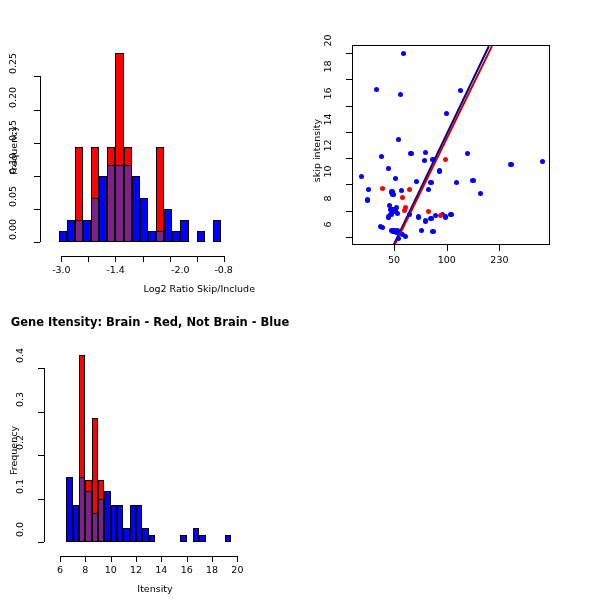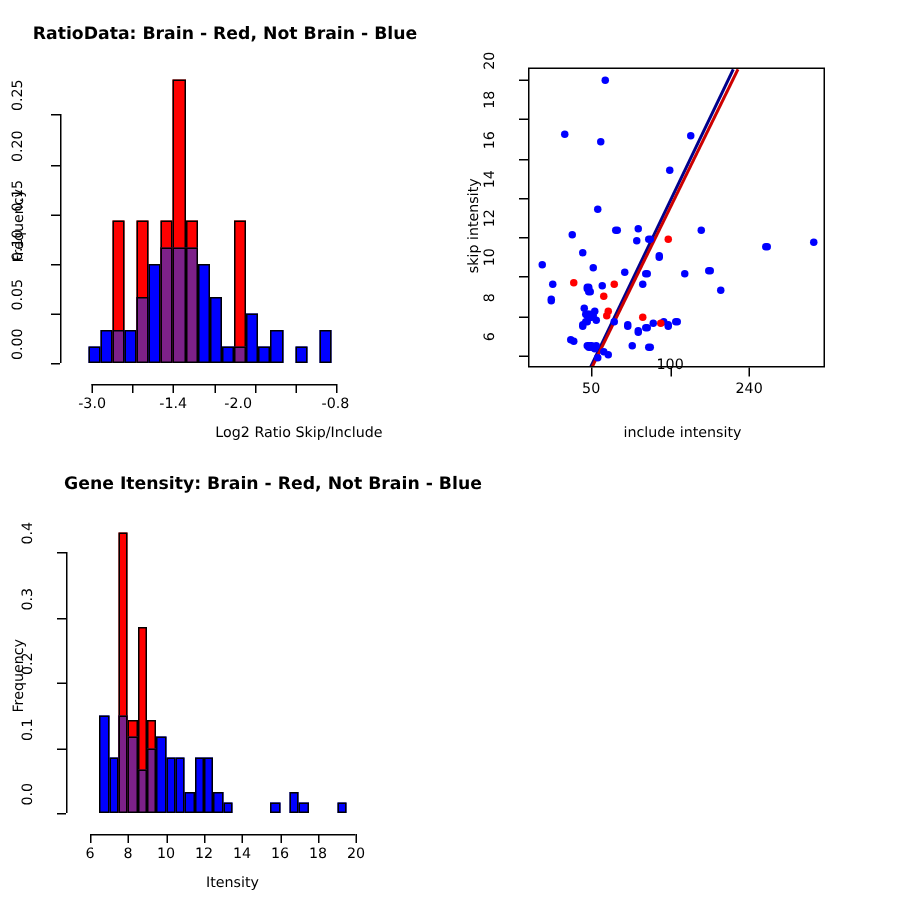--- a/index.html
+++ b/index.html
@@ -66,21 +66,20 @@
     box-sizing: border-box;
     background: transparent;
   }
 </style>
 </head>
 <body>
 
 <div id="root">
 
   <div class="panel" id="panel-ratio" style="left:0px; top:0px; width:300px; height:300px;">
-    <div class="panel-title" style="left:0px; top:15px; width:300px;">RatioData: Brain - Red, Not Brain - Blue</div>
     <div class="axis-label vert-label" style="left:-22px; top:145px; width:70px; text-align:center;">Frequency</div>
     <div class="axis-label" style="left:55px; top:283px; width:200px; text-align:right;">Log2 Ratio Skip/Include</div>
     <div class="plotbox" id="ratio-plot" style="left:0px; top:0px; width:300px; height:300px;">
         <div class="bar" style="left:58.704225352112665px; top:230.94425087108013px; width:8.112676056338024px; height:11.05574912891987px; background:#0000ff;"></div>
         <div class="bar" style="left:66.81690140845069px; top:219.9547038327526px; width:8.112676056338017px; height:22.045296167247386px; background:#0000ff;"></div>
         <div class="bar" style="left:74.92957746478871px; top:219.9547038327526px; width:8.112676056338032px; height:22.045296167247386px; background:#0000ff;"></div>
         <div class="bar" style="left:74.92957746478871px; top:147.33101045296166px; width:8.112676056338032px; height:94.66898954703834px; background:#ff0000;"></div>
         <div class="bar" style="left:74.92957746478871px; top:219.9547038327526px; width:8.112676056338032px; height:22.045296167247386px; background:#7d2189;"></div>
         <div class="bar" style="left:83.04225352112674px; top:219.9547038327526px; width:8.112676056338032px; height:22.045296167247386px; background:#0000ff;"></div>
         <div class="bar" style="left:91.15492957746477px; top:197.8432055749129px; width:8.112676056338017px; height:44.1567944250871px; background:#0000ff;"></div>
@@ -121,30 +120,29 @@
         <div class="tick-h" style="left:34px; top:76.49477351916374px; width:6px;"></div>
         <div class="tick-label" style="left:-6px; top:58.49477351916374px; width:36px; text-align:center; transform:rotate(-90deg);">0.25</div>
         <div class="axis-line" style="left:61.40845070422533px; top:256px; width:162.25352112676057px; height:1px;"></div>
         <div class="tick" style="left:61.40845070422533px; top:256px; height:6px;"></div>
         <div class="tick-label" style="left:41.40845070422533px; top:264px; width:40px; text-align:center;">-3.0</div>
         <div class="tick" style="left:88.4507042253521px; top:256px; height:6px;"></div>
         <div class="tick" style="left:115.49295774647885px; top:256px; height:6px;"></div>
         <div class="tick-label" style="left:95.49295774647885px; top:264px; width:40px; text-align:center;">-1.4</div>
         <div class="tick" style="left:142.53521126760563px; top:256px; height:6px;"></div>
         <div class="tick" style="left:169.57746478873236px; top:256px; height:6px;"></div>
-        <div class="tick-label" style="left:149.57746478873236px; top:264px; width:40px; text-align:left;">-2.0</div>
+        <div class="tick-label" style="left:149.57746478873236px; top:264px; width:40px; text-align:right;">-2.0</div>
         <div class="tick" style="left:196.61971830985914px; top:256px; height:6px;"></div>
         <div class="tick" style="left:223.66197183098592px; top:256px; height:6px;"></div>
         <div class="tick-label" style="left:203.66197183098592px; top:264px; width:40px; text-align:center;">-0.8</div>
       </div>
   </div>
 
   <div class="panel" id="panel-scatter" style="left:300px; top:0px; width:300px; height:300px;">
     <div class="axis-label vert-label" style="left:-24px; top:145px; width:80px; text-align:center;">skip intensity</div>
-    <div class="axis-label" style="left:55px; top:283px; width:200px; text-align:center;">include intensity</div>
     <div class="plotbox" id="scatter-plot" style="left:0px; top:0px; width:300px; height:300px;">
         <div class="scatter-frame" style="left:52px; top:45px; width:198px; height:200px; overflow:hidden;">
           <div class="regline" style="left:38.96808510638297px; top:200px; width:221.77778781054366px; height:1.6px; background:#00008b; transform:rotate(-64.39616009331542deg);"></div>
           <div class="regline" style="left:40.02127659574468px; top:200px; width:222.69615465341928px; height:1.6px; background:#cc0000; transform:rotate(-63.90743519380128deg);"></div>
           <div class="pt" style="left:47.95319148936169px; top:5.294736842105289px; width:5.2px; height:5.2px; background:#0000ff;"></div>
           <div class="pt" style="left:20.570212765957443px; top:40.82105263157896px; width:5.2px; height:5.2px; background:#0000ff;"></div>
           <div class="pt" style="left:44.793617021276596px; top:46.08421052631581px; width:5.2px; height:5.2px; background:#0000ff;"></div>
           <div class="pt" style="left:104.82553191489362px; top:42.13684210526318px; width:5.2px; height:5.2px; background:#0000ff;"></div>
           <div class="pt" style="left:91.1340425531915px; top:64.50526315789477px; width:5.2px; height:5.2px; background:#0000ff;"></div>
           <div class="pt" style="left:42.68723404255319px; top:90.82105263157897px; width:5.2px; height:5.2px; background:#0000ff;"></div>
@@ -223,28 +221,28 @@
         <div class="tick-label" style="left:14px; top:113.84210526315792px; width:26px; text-align:center; transform:rotate(-90deg);">14</div>
         <div class="tick-h" style="left:46px; top:105.5263157894737px; width:6px;"></div>
         <div class="tick-label" style="left:14px; top:87.5263157894737px; width:26px; text-align:center; transform:rotate(-90deg);">16</div>
         <div class="tick-h" style="left:46px; top:79.21052631578948px; width:6px;"></div>
         <div class="tick-label" style="left:14px; top:61.21052631578948px; width:26px; text-align:center; transform:rotate(-90deg);">18</div>
         <div class="tick-h" style="left:46px; top:52.89473684210529px; width:6px;"></div>
         <div class="tick-label" style="left:14px; top:34.89473684210529px; width:26px; text-align:center; transform:rotate(-90deg);">20</div>
         <div class="tick" style="left:94.12765957446808px; top:245px; height:6px;"></div>
         <div class="tick-label" style="left:76.12765957446808px; top:254px; width:36px; text-align:center;">50</div>
         <div class="tick" style="left:146.7872340425532px; top:245px; height:6px;"></div>
-        <div class="tick-label" style="left:128.7872340425532px; top:238px; width:36px; text-align:center;">100</div>
+        <div class="tick-label" style="left:128.7872340425532px; top:254px; width:36px; text-align:center;">100</div>
         <div class="tick" style="left:199.44680851063828px; top:245px; height:6px;"></div>
-        <div class="tick-label" style="left:181.44680851063828px; top:254px; width:36px; text-align:center;">240</div>
+        <div class="tick-label" style="left:181.44680851063828px; top:254px; width:36px; text-align:center;">230</div>
       </div>
   </div>
 
   <div class="panel" id="panel-gene" style="left:0px; top:300px; width:300px; height:300px;">
-    <div class="panel-title" style="left:0px; top:15px; width:300px;margin-left:32px;">Gene Itensity: Brain - Red, Not Brain - Blue</div>
+    <div class="panel-title" style="left:0px; top:15px; width:300px;">Gene Itensity: Brain - Red, Not Brain - Blue</div>
     <div class="axis-label vert-label" style="left:-22px; top:145px; width:70px; text-align:center;">Frequency</div>
     <div class="axis-label" style="left:55px; top:283px; width:200px; text-align:center;">Itensity</div>
     <div class="plotbox" id="gene-plot" style="left:0px; top:0px; width:300px; height:300px;">
         <div class="bar" style="left:66.33561643835617px; top:176.7674418604651px; width:6.335616438356155px; height:65.23255813953489px; background:#0000ff;"></div>
         <div class="bar" style="left:72.67123287671232px; top:205.03488372093022px; width:6.335616438356169px; height:36.965116279069775px; background:#0000ff;"></div>
         <div class="bar" style="left:79.0068493150685px; top:176.7674418604651px; width:6.335616438356155px; height:65.23255813953489px; background:#0000ff;"></div>
         <div class="bar" style="left:79.0068493150685px; top:55.43488372093023px; width:6.335616438356155px; height:186.56511627906977px; background:#ff0000;"></div>
         <div class="bar" style="left:79.0068493150685px; top:176.7674418604651px; width:6.335616438356155px; height:65.23255813953489px; background:#7d2189;"></div>
         <div class="bar" style="left:85.34246575342465px; top:191.1186046511628px; width:6.335616438356169px; height:50.8813953488372px; background:#0000ff;"></div>
         <div class="bar" style="left:85.34246575342465px; top:179.81162790697675px; width:6.335616438356169px; height:62.18837209302325px; background:#ff0000;"></div>

